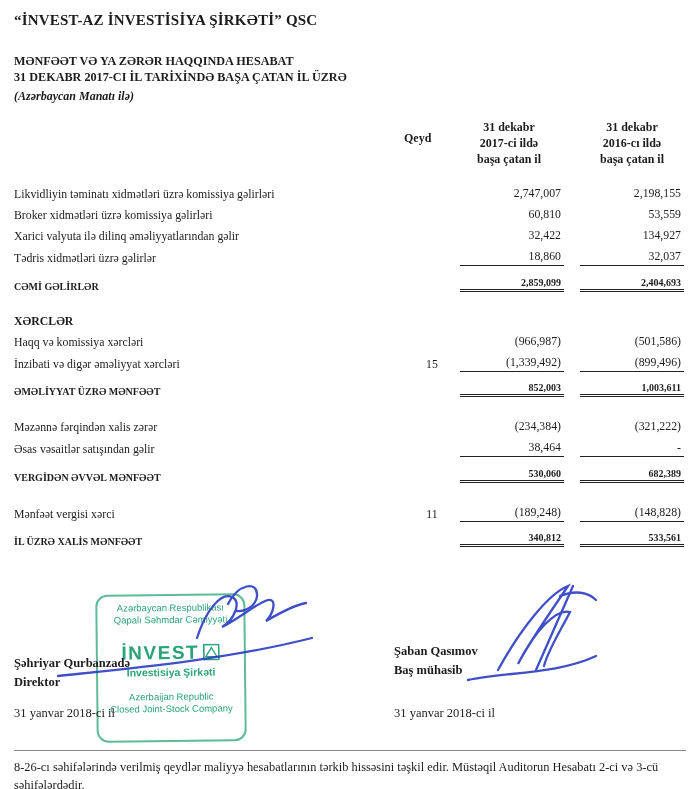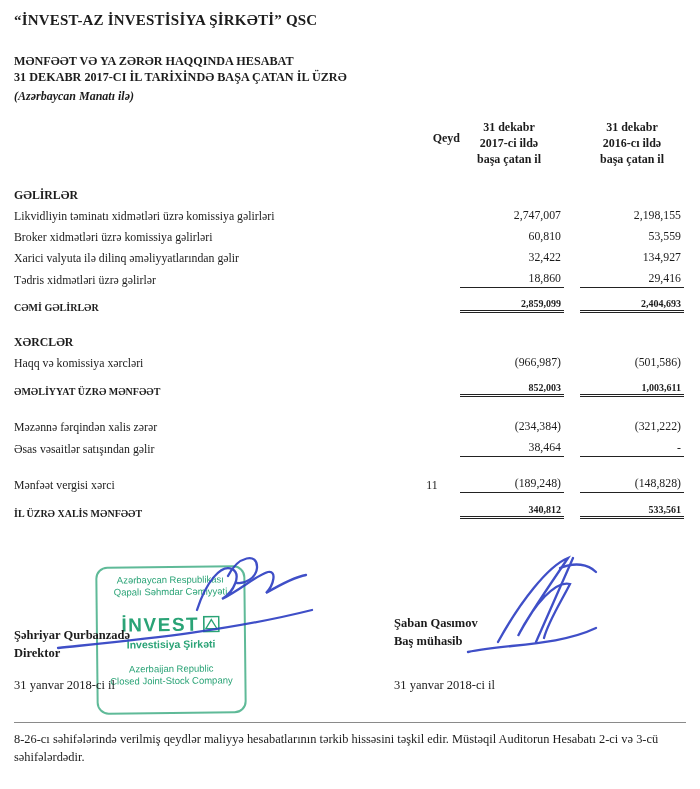--- a/index.html
+++ b/index.html
@@ -11,21 +11,21 @@
     color:#1c1c1c;
     overflow:hidden;
   }
   .company { font-size:15px; font-weight:bold; letter-spacing:0.2px; }
   .titles  { margin-top:24px; font-weight:bold; font-size:12.2px; line-height:1.35; }
   .currency{ font-style:italic; font-size:12px; margin-top:2px; }
 
   table.fin { width:100%; border-collapse:collapse; table-layout:fixed; margin-top:16px; }
   col.c-note { width:56px; } col.c-n17 { width:120px; } col.c-n16 { width:106px; }
   th { font-weight:bold; font-size:12px; padding:0 0 16px 0; vertical-align:bottom; }
-  th.note-h { text-align:right; vertical-align:middle; padding-bottom:26px; }
+  th.note-h { text-align:left; vertical-align:middle; padding-bottom:26px; }
   th.num-h  { text-align:center; line-height:1.32; }
   th.h17 { padding-right:22px; } th.h16 { padding-right:2px; }
   td { padding:2.5px 0; vertical-align:bottom; font-size:11.8px; }
   td.lab {}
   td.note { text-align:center; }
   td.n17 { padding-right:22px; } td.n16 { padding-right:10px; }
   .nval { width:104px; margin-left:auto; text-align:right; padding:0 3px 1px 0; box-sizing:border-box; min-height:13px; }
   .nval.u { border-bottom:1.2px solid #222; }
   .nval.t { border-bottom:3px double #222;text-align:right; }
   tr.sec td { font-weight:bold; padding-top:4px; }
@@ -83,90 +83,94 @@
           <div>başa çatan il</div>
         </th>
         <th class="num-h h16">
           <div>31 dekabr</div>
           <div>2016-cı ildə</div>
           <div>başa çatan il</div>
         </th>
       </tr>
     </thead>
     <tbody>
-      <tr class="sec">
-        <td class="lab">GƏLİRLƏR</td>
+      <tr>
+        <td class="lab">Likvidliyin təminatı xidmətləri üzrə komissiya gəlirləri</td>
+        <td class="note"></td>
+        <td class="n17">
+            <div class="nval">2,747,007</div>
+          </td>
+        <td class="n16">
+            <div class="nval">2,198,155</div>
+          </td>
+      </tr>
+      <tr>
+        <td class="lab">Broker xidmətləri üzrə komissiya gəlirləri</td>
+        <td class="note"></td>
+        <td class="n17">
+            <div class="nval">60,810</div>
+          </td>
+        <td class="n16">
+            <div class="nval">53,559</div>
+          </td>
+      </tr>
+      <tr>
+        <td class="lab">Xarici valyuta ilə dilinq əməliyyatlarından gəlir</td>
+        <td class="note"></td>
+        <td class="n17">
+            <div class="nval">32,422</div>
+          </td>
+        <td class="n16">
+            <div class="nval">134,927</div>
+          </td>
+      </tr>
+      <tr>
+        <td class="lab">Tədris xidmətləri üzrə gəlirlər</td>
+        <td class="note"></td>
+        <td class="n17">
+            <div class="nval u">18,860</div>
+          </td>
+        <td class="n16">
+            <div class="nval u">32,037</div>
+          </td>
+      </tr>
+      <tr class="tot">
+        <td class="lab">CƏMİ GƏLİRLƏR</td>
+        <td class="note"></td>
+        <td class="n17">
+            <div class="nval t">2,859,099</div>
+          </td>
+        <td class="n16">
+            <div class="nval t">2,404,693</div>
+          </td>
+      </tr>
+      <tr class="sec gap">
+        <td class="lab">XƏRCLƏR</td>
         <td class="note"></td>
           <td class="n17"></td>
           <td class="n16"></td>
       </tr>
       <tr>
-        <td class="lab">Likvidliyin təminatı xidmətləri üzrə komissiya gəlirləri</td>
-        <td class="note"></td>
-        <td class="n17">
-            <div class="nval">2,747,007</div>
-          </td>
-        <td class="n16">
-            <div class="nval">2,198,155</div>
-          </td>
-      </tr>
-      <tr>
-        <td class="lab">Broker xidmətləri üzrə komissiya gəlirləri</td>
-        <td class="note"></td>
-        <td class="n17">
-            <div class="nval">60,810</div>
-          </td>
-        <td class="n16">
-            <div class="nval">53,559</div>
-          </td>
-      </tr>
-      <tr>
-        <td class="lab">Xarici valyuta ilə dilinq əməliyyatlarından gəlir</td>
-        <td class="note"></td>
-        <td class="n17">
-            <div class="nval">32,422</div>
-          </td>
-        <td class="n16">
-            <div class="nval">134,927</div>
-          </td>
-      </tr>
-      <tr>
-        <td class="lab">Tədris xidmətləri üzrə gəlirlər</td>
-        <td class="note"></td>
-        <td class="n17">
-            <div class="nval u">18,860</div>
-          </td>
-        <td class="n16">
-            <div class="nval u">29,416</div>
-          </td>
-      </tr>
-      <tr class="tot">
-        <td class="lab">CƏMİ GƏLİRLƏR</td>
-        <td class="note"></td>
-        <td class="n17">
-            <div class="nval t">2,859,099</div>
-          </td>
-        <td class="n16">
-            <div class="nval t">2,404,693</div>
-          </td>
-      </tr>
-      <tr class="sec gap">
-        <td class="lab">XƏRCLƏR</td>
-        <td class="note"></td>
-          <td class="n17"></td>
-          <td class="n16"></td>
-      </tr>
-      <tr>
         <td class="lab">Haqq və komissiya xərcləri</td>
         <td class="note"></td>
         <td class="n17">
             <div class="nval">(966,987)</div>
           </td>
         <td class="n16">
             <div class="nval">(501,586)</div>
+          </td>
+      </tr>
+      <tr>
+        <td class="lab">İnzibati və digər əməliyyat xərcləri</td>
+        <td class="note">15</td>
+        <td class="n17">
+            <div class="nval u">(1,339,492)</div>
+          </td>
+        <td class="n16">
+            <div class="nval u">(899,496)</div>
           </td>
       </tr>
       <tr class="tot">
         <td class="lab">ƏMƏLİYYAT ÜZRƏ MƏNFƏƏT</td>
         <td class="note"></td>
         <td class="n17">
             <div class="nval t">852,003</div>
           </td>
         <td class="n16">
             <div class="nval t">1,003,611</div>
@@ -183,20 +187,30 @@
           </td>
       </tr>
       <tr>
         <td class="lab">Əsas vəsaitlər satışından gəlir</td>
         <td class="note"></td>
         <td class="n17">
             <div class="nval u">38,464</div>
           </td>
         <td class="n16">
             <div class="nval u">-</div>
+          </td>
+      </tr>
+      <tr class="tot">
+        <td class="lab">VERGİDƏN ƏVVƏL MƏNFƏƏT</td>
+        <td class="note"></td>
+        <td class="n17">
+            <div class="nval t">530,060</div>
+          </td>
+        <td class="n16">
+            <div class="nval t">682,389</div>
           </td>
       </tr>
       <tr class="gap">
         <td class="lab">Mənfəət vergisi xərci</td>
         <td class="note">11</td>
         <td class="n17">
             <div class="nval u">(189,248)</div>
           </td>
         <td class="n16">
             <div class="nval u">(148,828)</div>

